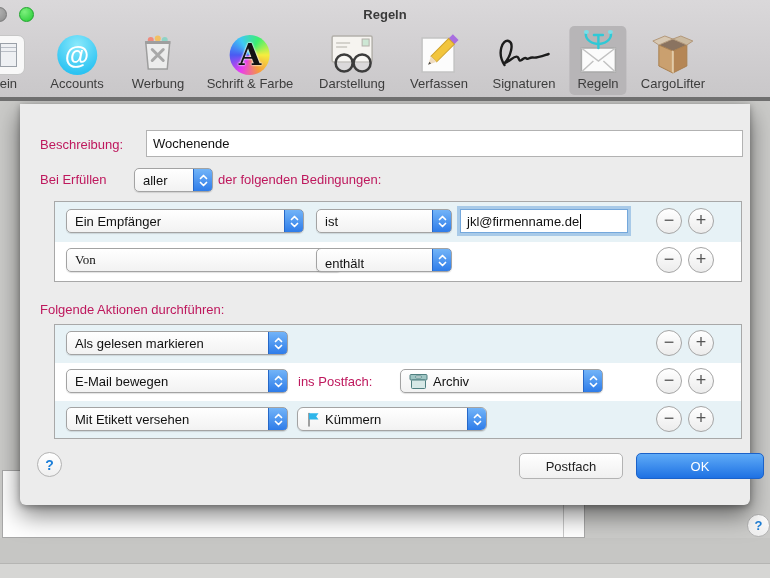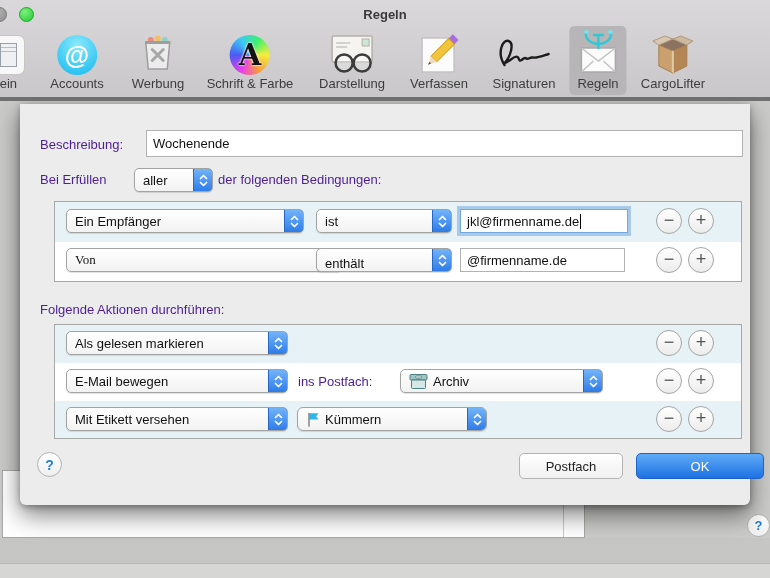--- a/index.html
+++ b/index.html
@@ -44,21 +44,21 @@
   .bg-band1 { position:absolute; left:0; top:538px; width:770px; height:25px; background:#c6c6c4; z-index:1; }
   .bg-band2 { position:absolute; left:0; top:563px; width:770px; height:15px; background:#d6d6d4; border-top:1px solid #b5b5b3; z-index:1; }
   .bg-help { position:absolute; left:747px; top:514px; width:23px; height:23px; border-radius:50%;
              background:linear-gradient(#fff,#efefef); border:1px solid #b5b5b5; color:#1d7fd8;
              font-size:13px; font-weight:bold; display:flex; align-items:center; justify-content:center; z-index:1; }
 
   
   .sheet { position:absolute; left:20px; top:104px; width:730px; height:401px; z-index:2;
            background:#ececec; border-radius:0 0 6px 6px;
            box-shadow:0 10px 24px rgba(0,0,0,.5), 0 2px 6px rgba(0,0,0,.3); }
-  .lbl { position:absolute; font-size:13px; color:#4c1d95; white-space:nowrap; }
+  .lbl { position:absolute; font-size:13px; color:#be185d; white-space:nowrap; }
 
   .tfield { position:absolute; height:24px; background:#fff; border:1px solid #b2b2b2;
             font-size:13px; color:#111; padding:0 6px; display:flex; align-items:center; overflow:hidden; }
   .tfield.desc { height:27px; }
   .tfield.focused { border-color:#74a8dc; box-shadow:0 0 0 3px rgba(116,169,221,.55); }
   .caret { display:inline-block; width:1px; height:15px; background:#000; margin-left:1px; }
 
   .popup { position:absolute; height:24px; background:linear-gradient(#fff,#f2f2f2);
            border:1px solid #a3a3a3; border-radius:5px; font-size:13px; color:#111;
            display:flex; align-items:center; gap:5px; padding:0 24px 0 8px;
@@ -270,23 +270,20 @@
     </span>
   </div>
   <div class="popup" style="left:296px; top:144px; width:136px;align-items:flex-end;">
     <span>enthält</span>
     <span class="cap">
       <svg width="9" height="15" viewBox="0 0 9 15">
           <path d="M1.5 5.5 L4.5 2.5 L7.5 5.5 M1.5 9.5 L4.5 12.5 L7.5 9.5" stroke="#fff" stroke-width="1.7" fill="none" stroke-linecap="round" stroke-linejoin="round"></path>
         </svg>
     </span>
   </div>
-  <div class="tfield" style="left:440px; top:144px; width:165px;">
-    <span>@firmenname.de</span>
-  </div>
   <div class="rbtn" style="left:636px; top:143px;">−</div>
   <div class="rbtn" style="left:668px; top:143px;">+</div>
 
   <div class="lbl" style="left:20px; top:198px;">Folgende Aktionen durchführen:</div>
 
   <div class="list-box act-box">
     <div class="stripe tint" style="top:0; height:38px;"></div>
     <div class="stripe white" style="top:38px; height:38px;"></div>
     <div class="stripe tint" style="top:76px; height:37px;"></div>
   </div>

